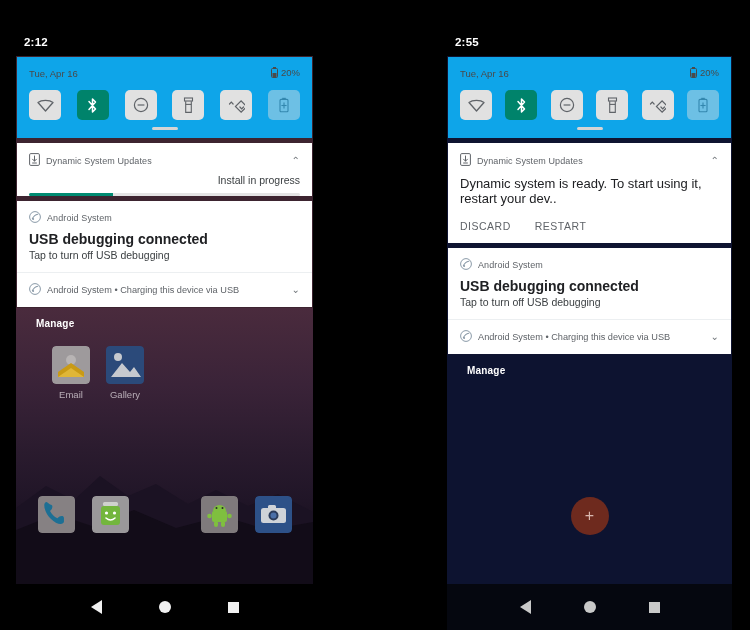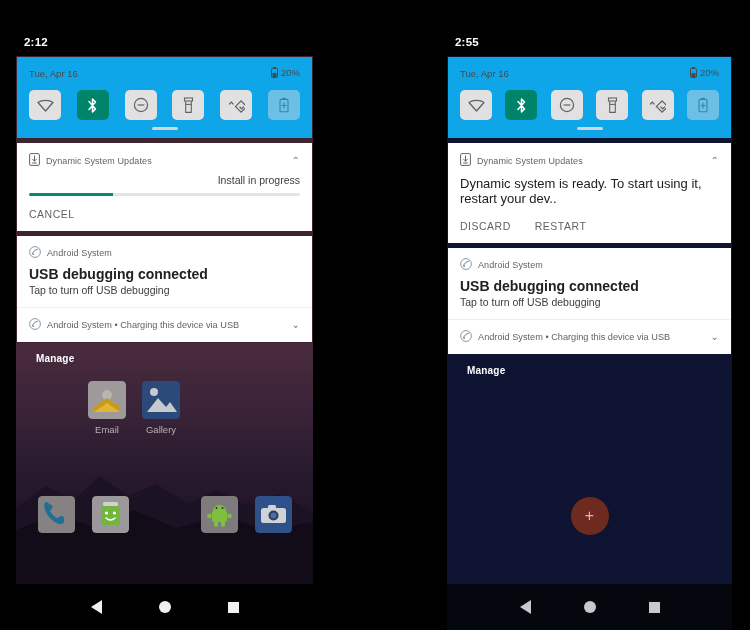--- a/index.html
+++ b/index.html
@@ -93,21 +93,21 @@
   .manage-area-r { background:#0d1330; flex:1; position:relative; }
 
   .manage-label {
     font-size: 10px; font-weight:bold; color:#fff;
     padding: 10px 0 0 20px; letter-spacing:.2px; position:relative; z-index:3;
   }
 
   .mountains { position:absolute; left:0; right:0; bottom:0; height: 150px; z-index:1; }
 
   .app-row {
-    position:absolute; z-index:3; display:flex; gap:16px; left: 36px; top: 38px; margin-left: 36px;
+    position:absolute; z-index:3; display:flex; gap:16px; left: 36px; top: 38px;
   }
   .app { width:38px; text-align:center; }
   .app .ic { width:38px; height:38px; border-radius:4px; overflow:hidden; }
   .app .lbl { font-size:9.5px; color:#d8cfd6; margin-top:5px; opacity:.8; }
 
   .dock { position:absolute; z-index:3; left:0; right:0; bottom: 48px; height:40px; }
   .dock .ic { position:absolute; width:37px; height:37px; border-radius:4px; overflow:hidden; }
 
   .fab {
     position:absolute; z-index:3; left:50%; transform:translateX(-50%);
@@ -228,23 +228,20 @@
         </span>
         <span>Dynamic System Updates</span>
         <span class="spacer"></span>
         <span class="chev">⌃</span>
       </div>
       <div class="n-right-text">Install in progress</div>
       <div class="progress-wrap">
         <div class="progress">
           <i id="left-progress-fill" style="width: 31%;"></i>
         </div>
-      </div>
-      <div class="n-actions">
-        <span>CANCEL</span>
       </div>
     </div>
 
     <div class="gap-l"></div>
 
     <div class="notif border-l">
       <div class="n-head">
         <span>
           <svg width="12" height="12" viewBox="0 0 12 12">
               <circle cx="6" cy="6" r="5.4" fill="none" stroke="#8a9aa8" stroke-width="1"></circle>

